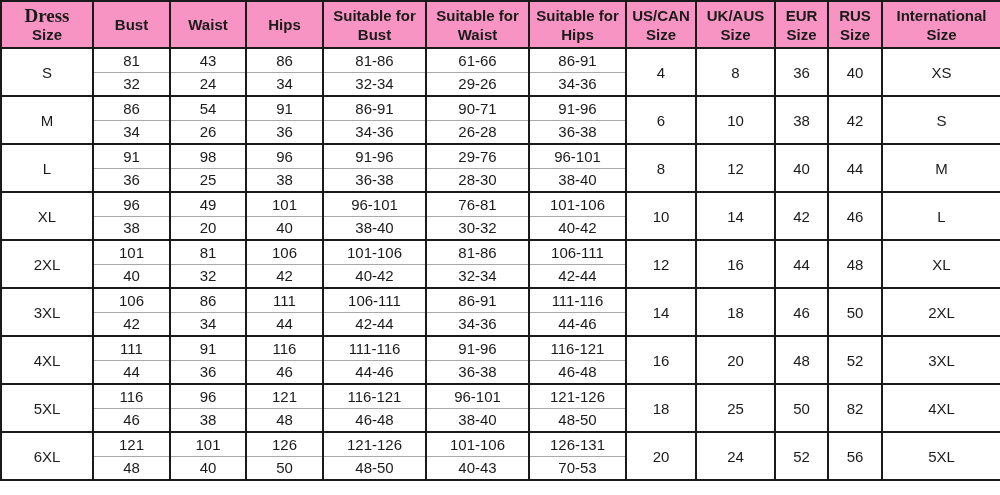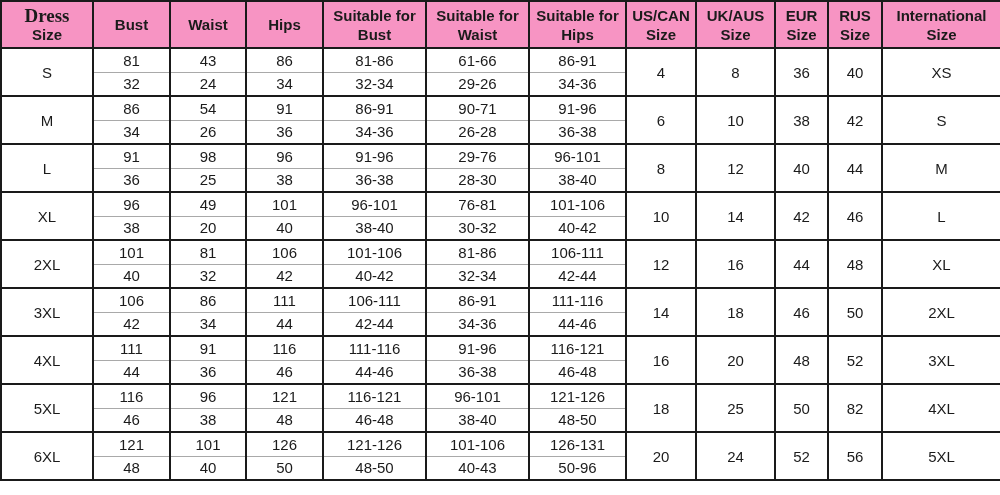--- a/index.html
+++ b/index.html
@@ -304,16 +304,16 @@
         <td class="conv-cell" rowspan="2">52</td>
         <td class="conv-cell" rowspan="2">56</td>
         <td class="conv-cell" rowspan="2">5XL</td>
       </tr>
       <tr class="in">
         <td class="m">48</td>
         <td class="m">40</td>
         <td class="m">50</td>
         <td class="m">48-50</td>
         <td class="m">40-43</td>
-        <td class="m">50-96</td>
+        <td class="m">70-53</td>
       </tr>
     </tbody>
 </table>
 
 </body></html>

